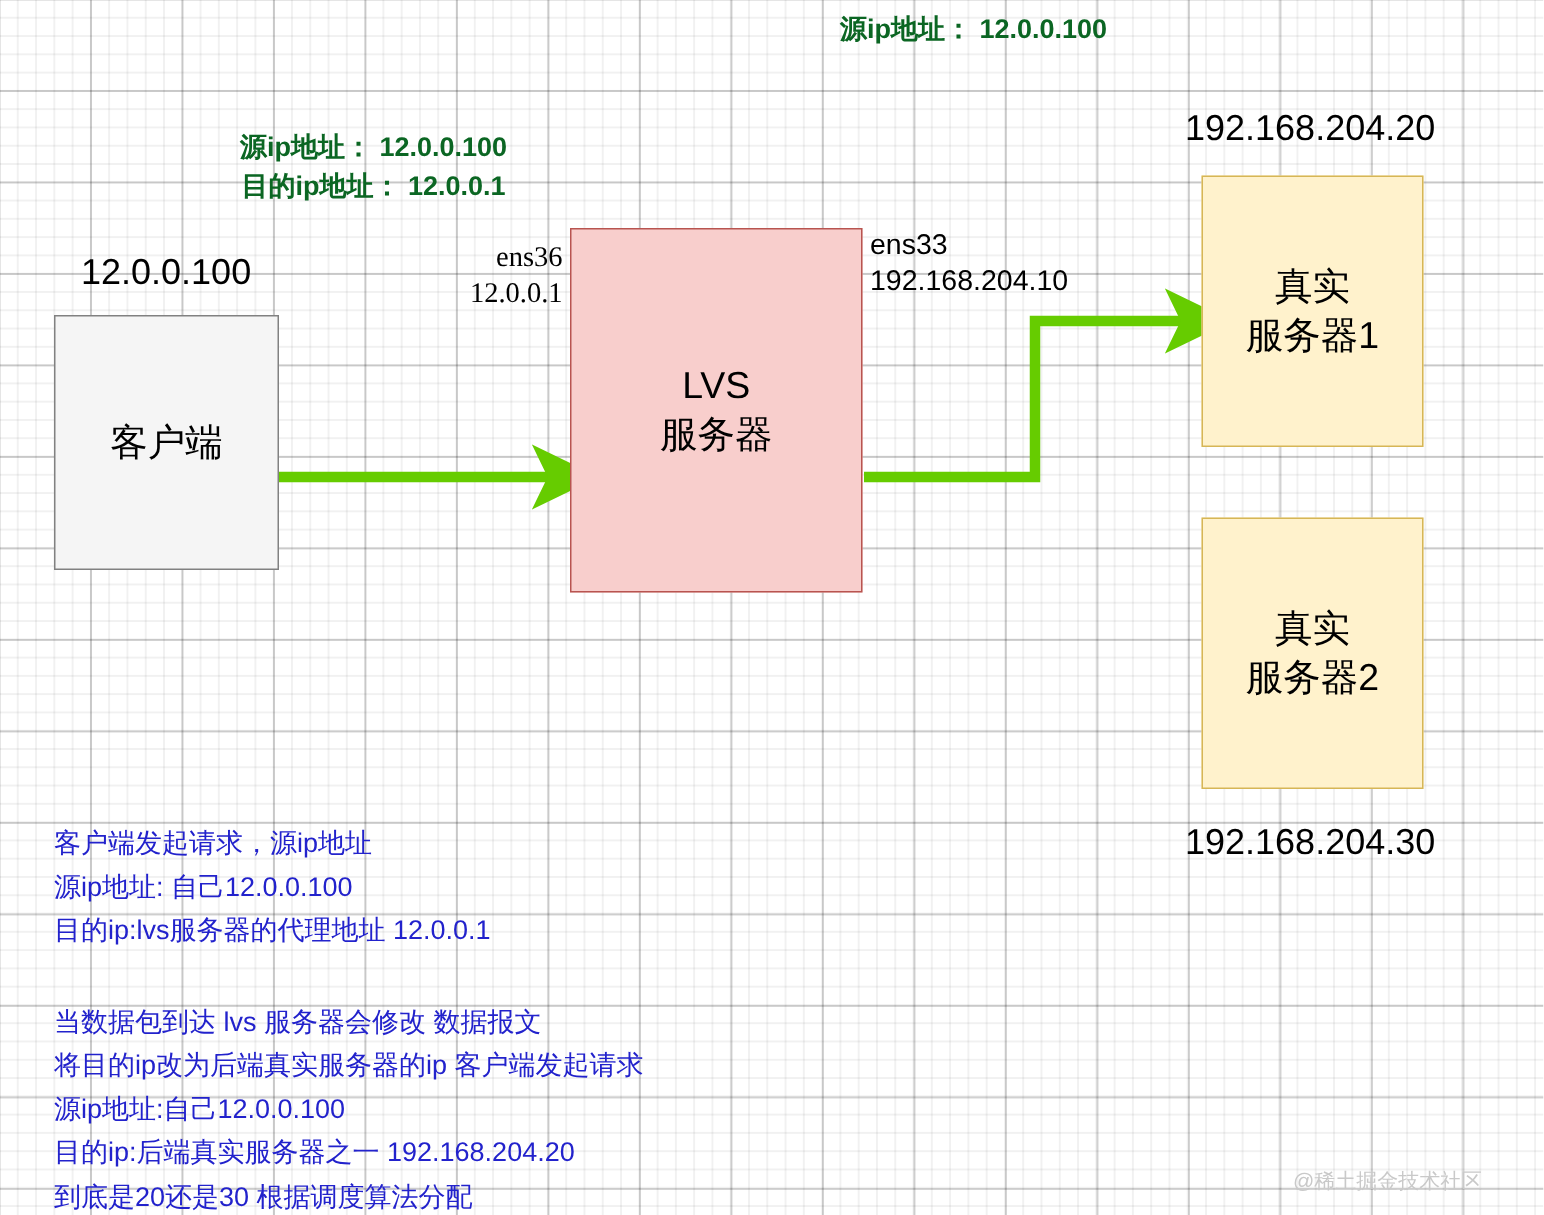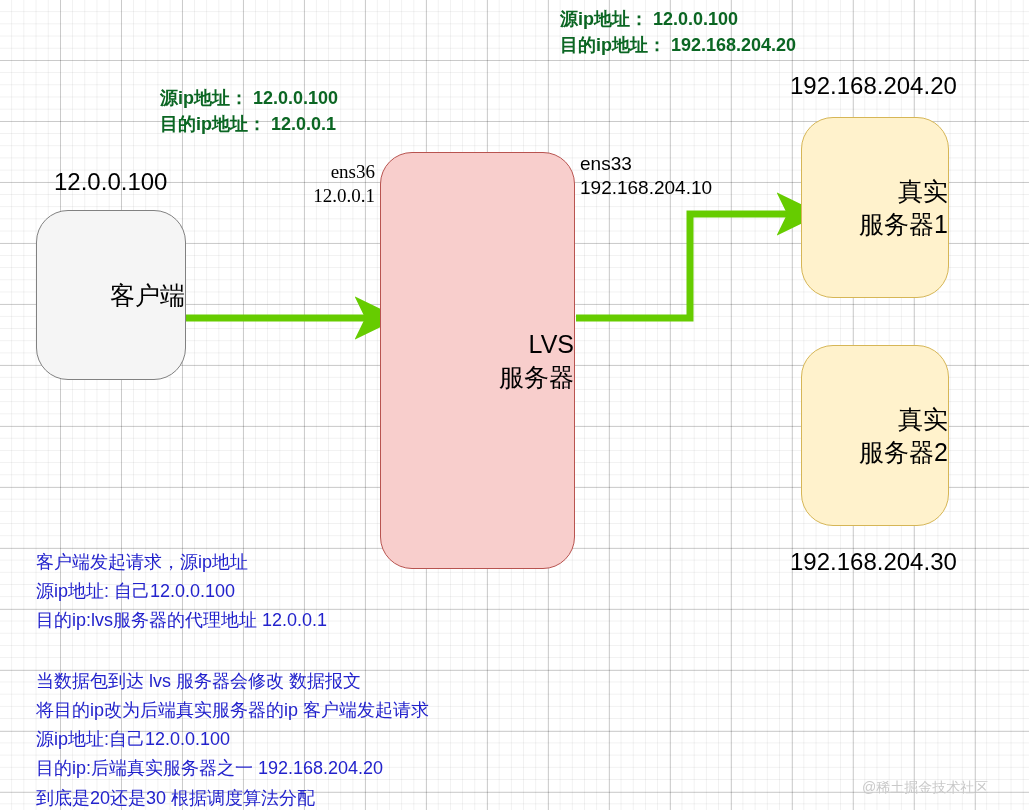--- a/index.html
+++ b/index.html
@@ -33,26 +33,25 @@
     background-position: -1px -1px, -1px -1px, -1px -1px, -1px -1px;
   }
 
   .abs { position: absolute; }
 
   
   .node {
     box-sizing: border-box;
     display: flex;
     flex-direction: column;
-    align-items: flex-end;
+    align-items: center;
     justify-content: center;
     text-align: center;
     color: #000000;
     line-height: 1.32;
-    border-radius: 32px;
   }
   .node-client {
     background: #f5f5f5;
     border: 1.6px solid #818181;
     font-size: 25px;
   }
   .node-lvs {
     background: #f8cecc;
     border: 1.6px solid #b85450;
     font-size: 25px;
@@ -79,21 +78,21 @@
   }
 
   
   .ann-green {
     color: #0b6623;
     font-weight: bold;
     font-size: 18px;
     line-height: 1.45;
     white-space: nowrap;
   }
-  .ann-green .ln { display: block; }
+  .ann-green .ln { display: block; text-align: center; }
 
   
   .ann-blue {
     color: #2222cc;
     font-size: 18px;
     line-height: 1.62;
     white-space: nowrap;
   }
   .ann-blue .ln { display: block; }
 
@@ -118,42 +117,41 @@
       </marker>
     </defs>
 
     <path d="M186,318 L370,318" stroke="#66cc00" stroke-width="7" fill="none" marker-end="url(#ghead)"></path>
 
     <path d="M576,318 L690,318 L690,214 L792,214" stroke="#66cc00" stroke-width="7" fill="none" stroke-linejoin="miter" stroke-linecap="butt" marker-end="url(#ghead)"></path>
   </svg>
 
   <div class="abs ann-green" style="left:560px; top:6px;">
     <span class="ln">源ip地址： 12.0.0.100</span>
-    <span class="ln">目的ip地址： 192.168.204.20</span>
   </div>
 
   <div class="abs ann-green" style="left:160px; top:85px;">
     <span class="ln">源ip地址： 12.0.0.100</span>
     <span class="ln">目的ip地址： 12.0.0.1</span>
   </div>
 
   <div class="abs label-black" style="left:54px; top:168px;">12.0.0.100</div>
   <div class="abs node node-client" style="left:36px; top:210px; width:150px; height:170px;">
     <span class="node-line">客户端</span>
   </div>
 
   <div class="abs label-iface" style="left:303px; top:160px; text-align:right; width:72px;font-family:Liberation Serif, serif;">
     <span class="node-line">ens36</span>
     <span class="node-line">12.0.0.1</span>
   </div>
   <div class="abs label-iface" style="left:580px; top:152px;">
     <span class="node-line">ens33</span>
     <span class="node-line">192.168.204.10</span>
   </div>
-  <div class="abs node node-lvs" style="left:380px; top:152px; width:195px; height:417px;">
+  <div class="abs node node-lvs" style="left:380px; top:152px; width:195px; height:243px;">
     <span class="node-line">LVS</span>
     <span class="node-line">服务器</span>
   </div>
 
   <div class="abs label-black" style="left:790px; top:72px;">192.168.204.20</div>
   <div class="abs node node-server" style="left:801px; top:117px; width:148px; height:181px;">
     <span class="node-line">真实</span>
     <span class="node-line">服务器1</span>
   </div>
 

